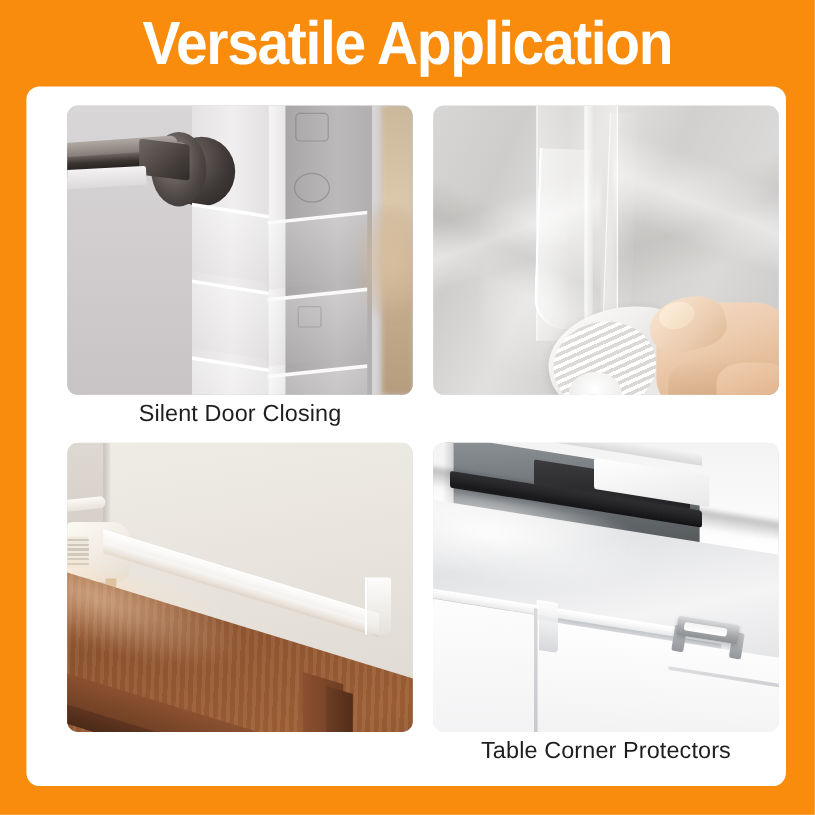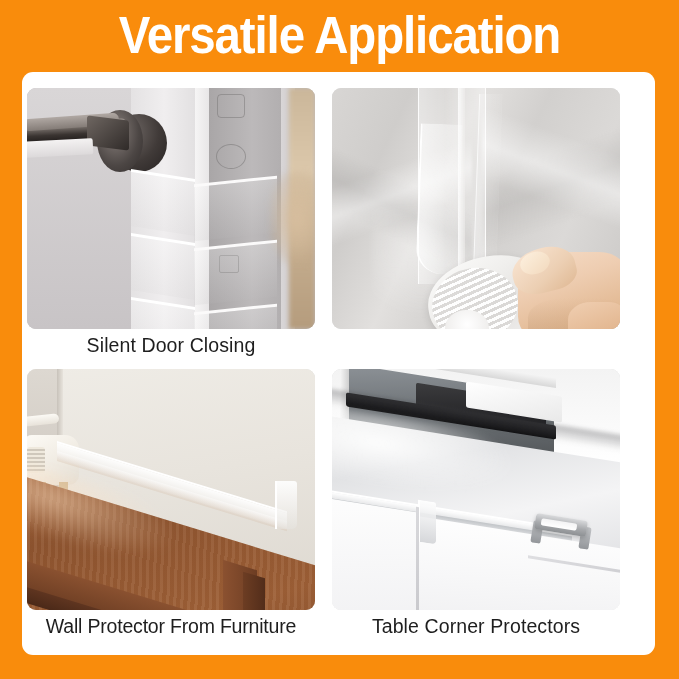--- a/index.html
+++ b/index.html
@@ -29,21 +29,21 @@
   
   .card{
     position:absolute;left:22px;top:72px;
     width:633px;height:583px;
     background:#ffffff;
     border-radius:11px;
     box-sizing:border-box;
   }
 
   .grid{
-    position:absolute;left:5px;top:16px;
+    position:absolute;left:34px;top:16px;
     width:589px;height:551px;
     display:grid;
     grid-template-columns:288px 288px;
     grid-template-rows:241px 241px;
     column-gap:17px;row-gap:40px;
   }
   .cell{position:relative;width:288px;}
   .photo{
     position:relative;width:288px;height:241px;
     border-radius:9px;overflow:hidden;
@@ -364,21 +364,20 @@
           <div class="layer p3-grain"></div>
           <div class="layer p3-gloss"></div>
           <div class="layer p3-edge"></div>
           <div class="layer p3-edge2"></div>
           <div class="layer p3-leg"></div>
           <div class="layer p3-leg2"></div>
           <div class="layer p3-prot"></div>
           <div class="layer p3-protInner"></div>
           <div class="layer p3-protEnd"></div>
         </div>
-        <div class="caption">Wall Protector From Furniture</div>
       </div>
 
       <div class="cell">
         <div class="photo">
           <div class="layer p4-bg"></div>
           <div class="layer p4-tvBezel"></div>
           <div class="layer p4-tv"></div>
           <div class="layer p4-tvFrameL"></div>
           <div class="layer p4-tvBase"></div>
           <div class="layer p4-tvPlate"></div>

